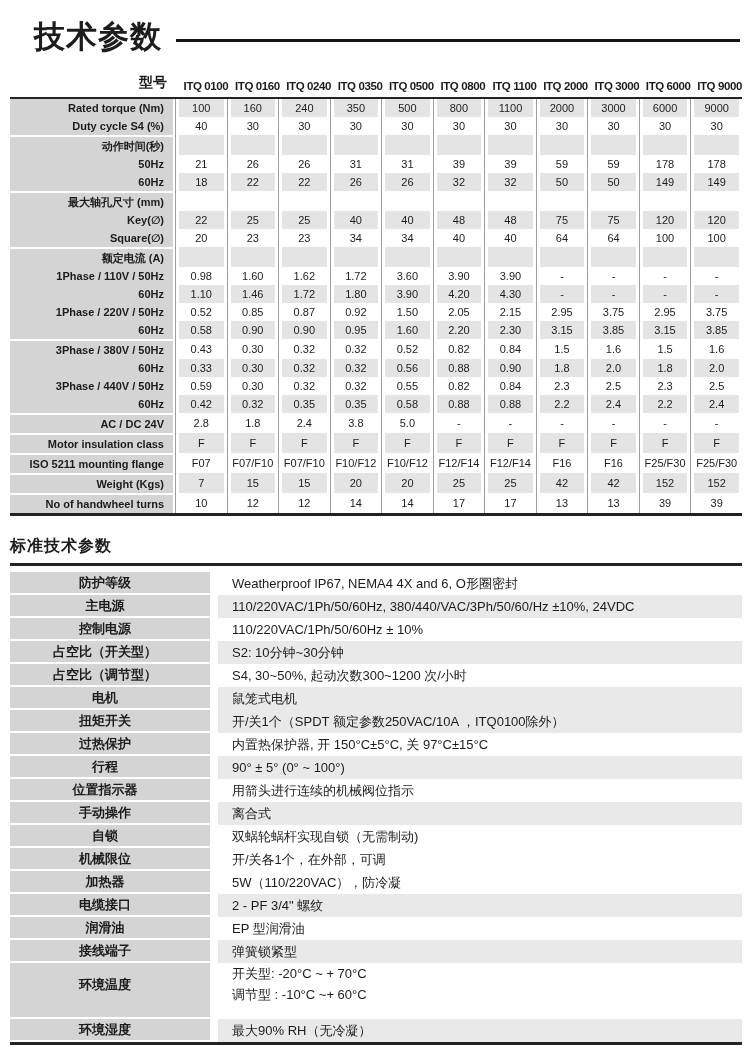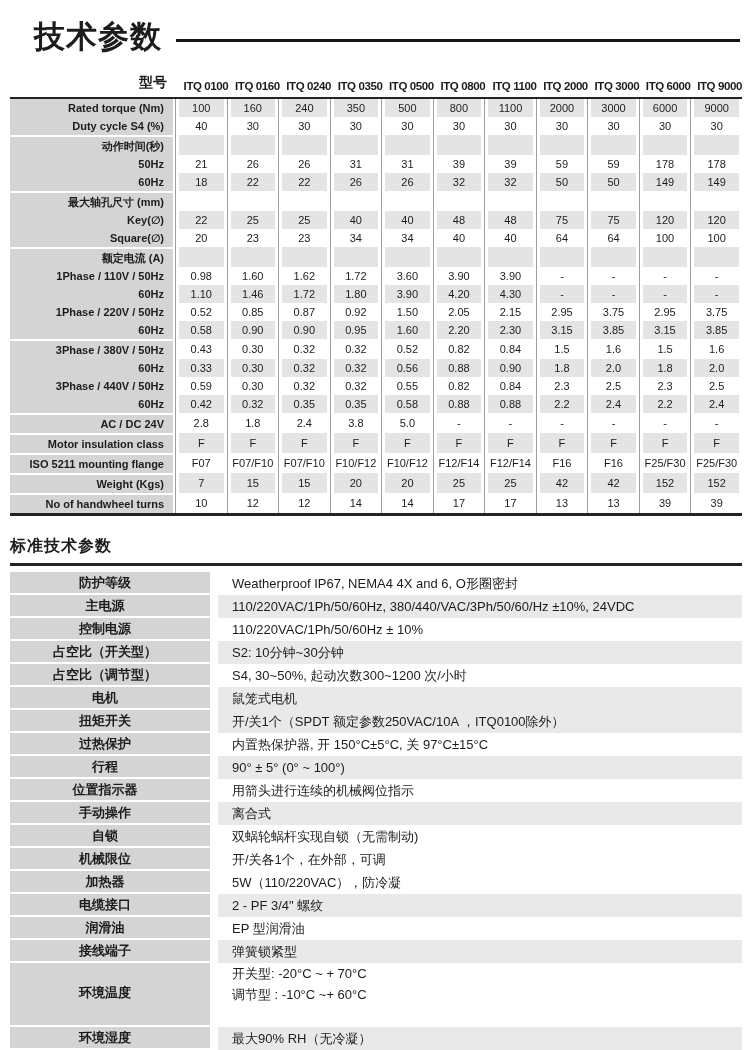--- a/index.html
+++ b/index.html
@@ -50,21 +50,21 @@
     table-layout:fixed;font-size:13px;border-bottom:3px solid #232323;
   }
   table.std td{height:21px;padding:0;vertical-align:middle;line-height:19px;}
   table.std td.label2{
     width:190px;background:#d4d4d4;text-align:center;font-weight:bold;
     padding-right:10px;border-bottom:2px solid #ffffff;white-space:nowrap;
   }
   table.std td.val2{padding-left:14px;border-left:8px solid #ffffff;white-space:nowrap;}
   table.std tr.shade2 td.val2{background:#e9e9e9;}
   table.std tr.tall td{height:42px;vertical-align:top;}
-  table.std tr.tall td.label2{padding-top:20px;}
+  table.std tr.tall td.label2{padding-top:12px;}
   table.std tr.tall td.val2 div{line-height:21px;}
 </style>
 </head>
 <body>
 
 <div class="page">
 
   <div class="title-row">
     <span class="title-main">技术参数</span>
     <span class="title-rule"></span>

